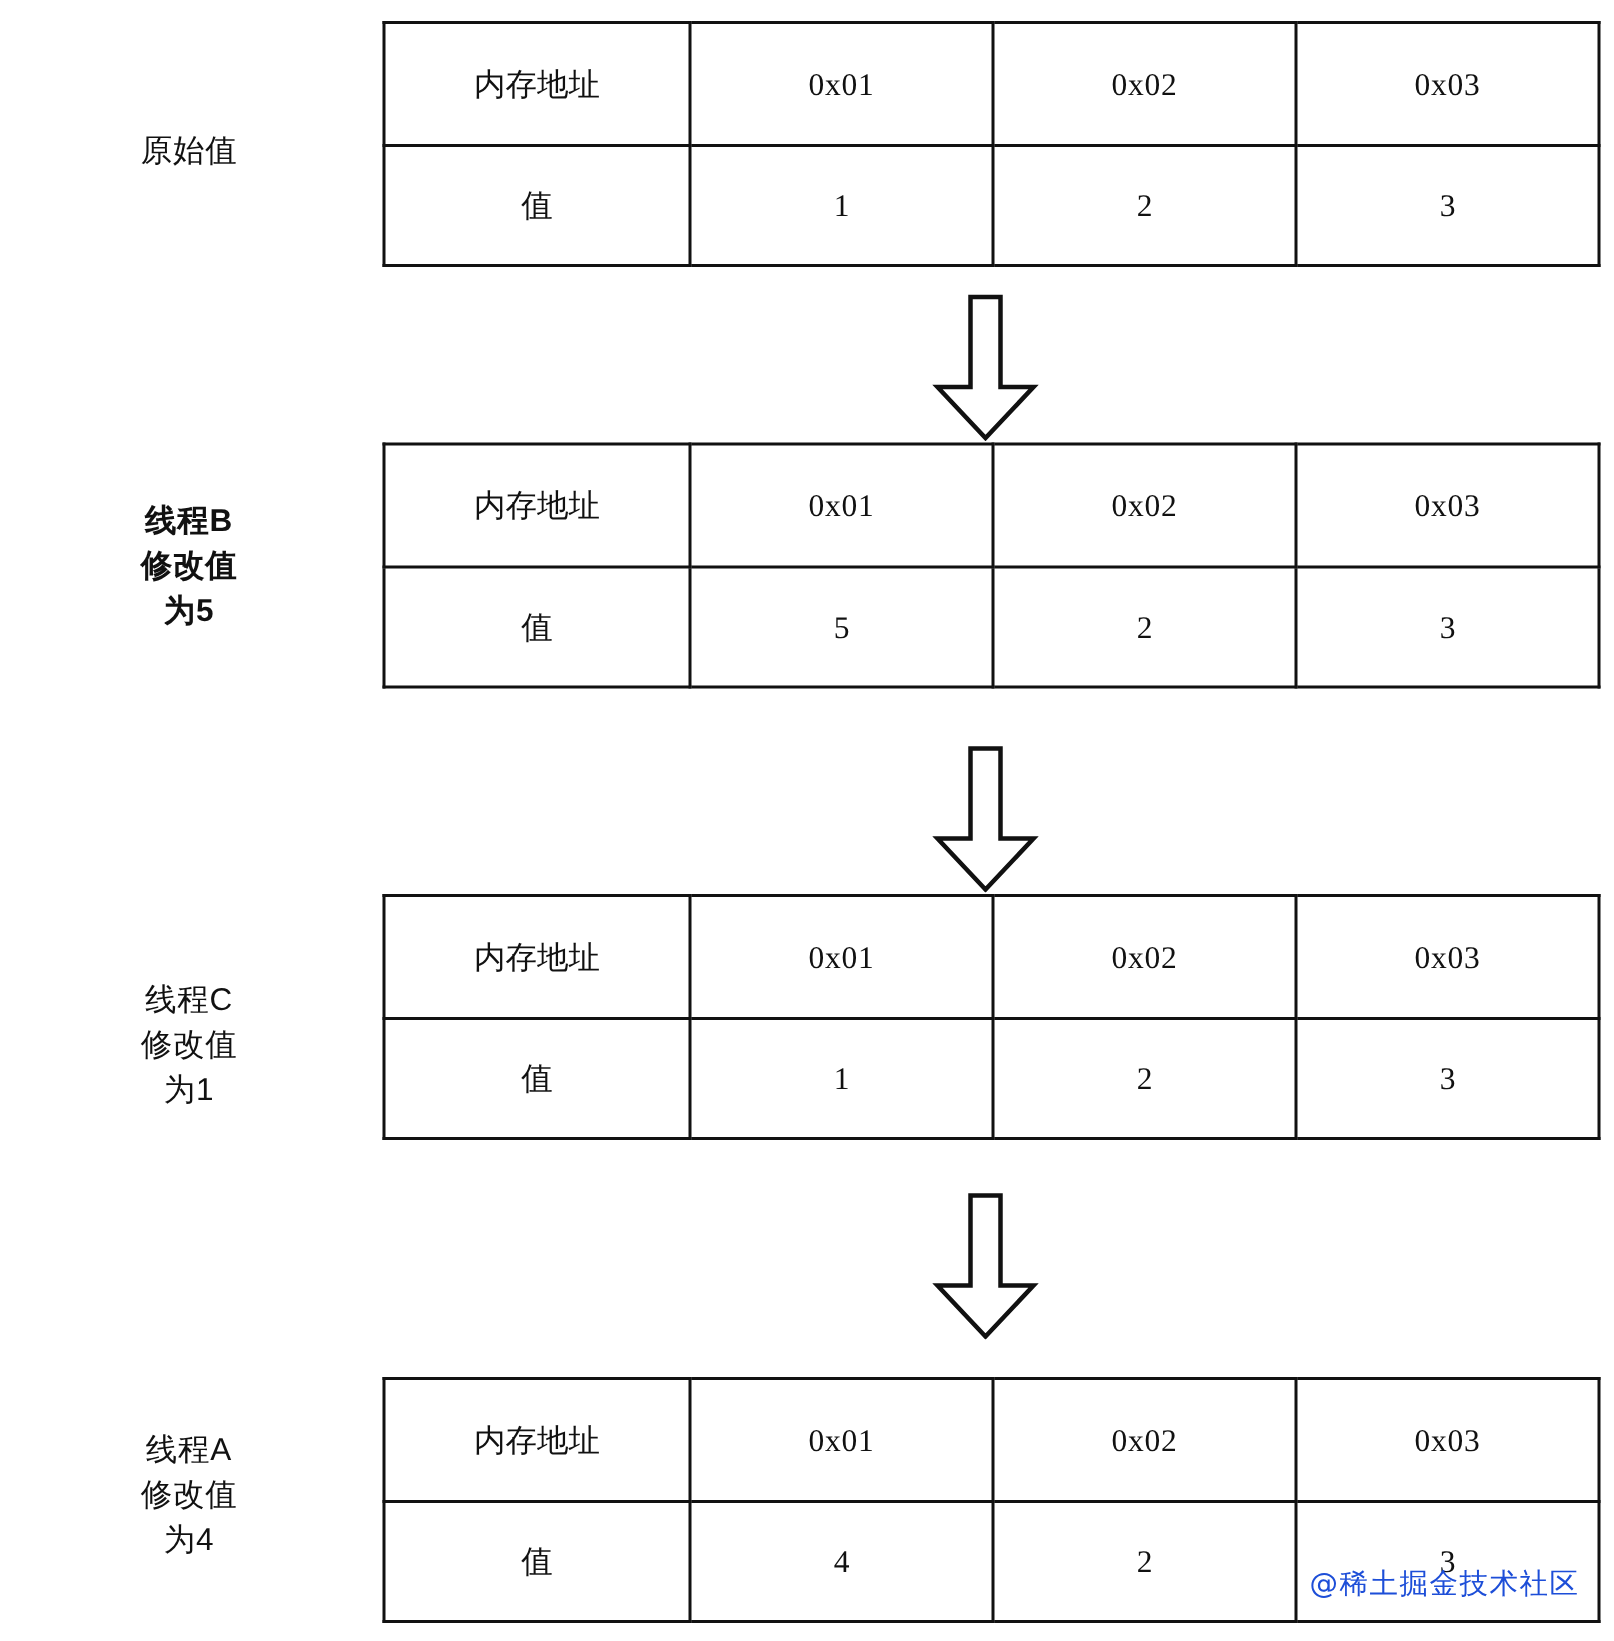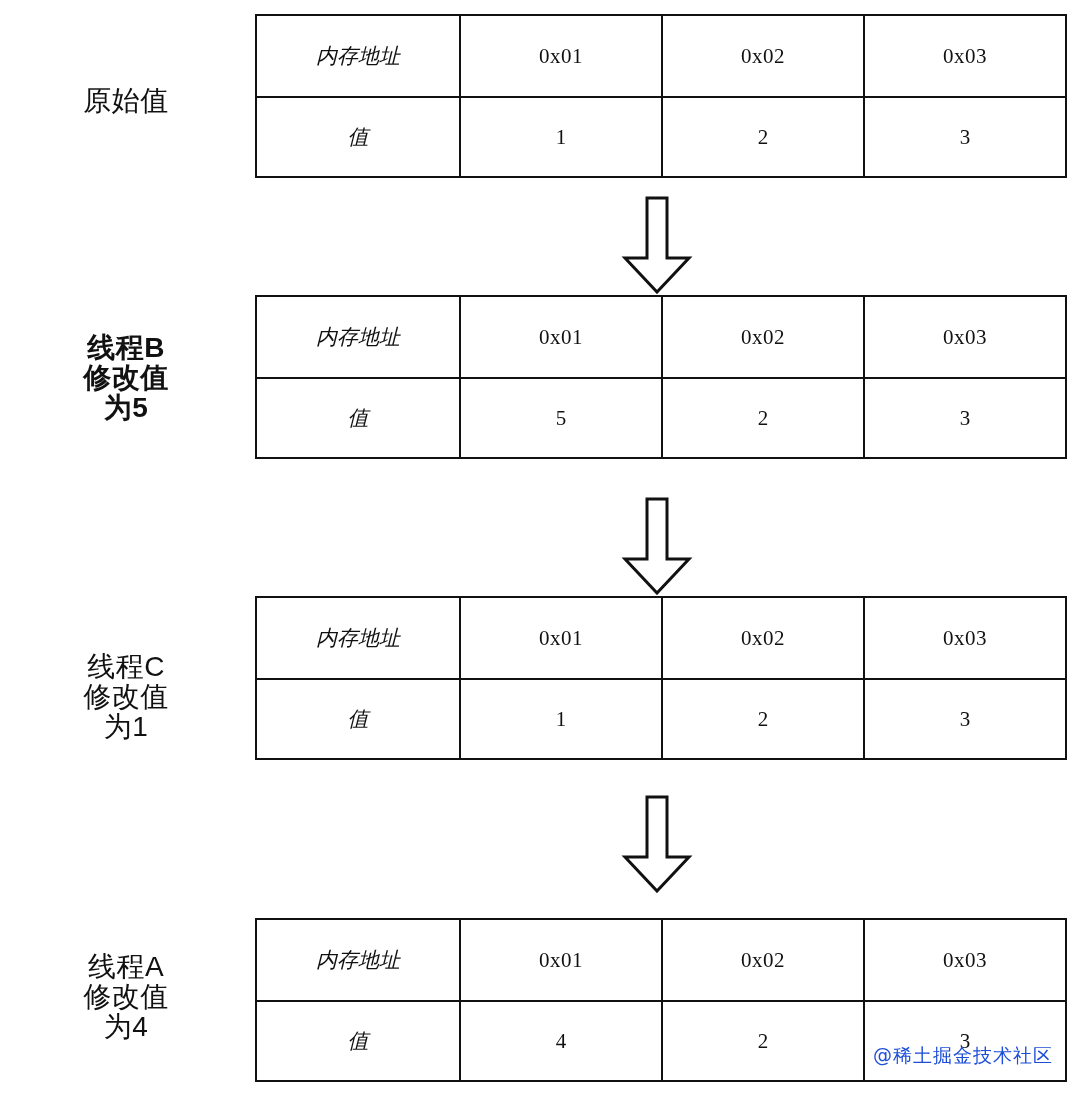--- a/index.html
+++ b/index.html
@@ -28,21 +28,21 @@
     position: absolute;
     left: 0;
     width: 1076px;
   }
 
   .stage-label {
     position: absolute;
     left: 8px;
     width: 236px;
     text-align: center;
-    font-size: 28px;
+    font-size: 21px;
     line-height: 30px;
     letter-spacing: 0.5px;
     color: #111111;
     white-space: pre-line;
   }
 
   
   .mem-table {
     position: absolute;
     left: 255px;
@@ -53,21 +53,21 @@
   }
   .mem-table td {
     border: 2.5px solid #111111;
     text-align: center;
     vertical-align: middle;
     font-size: 21px;
     color: #111111;
     padding: 0;
     background: #ffffff;
   }
-  .mem-table td.c0 { width: 202px; font-style: italic; }
+  .mem-table td.c0 { width: 202px; }
   .mem-table td.c1,
   .mem-table td.c2,
   .mem-table td.c3 { width: 200px; font-family: Liberation Serif, serif; }
 
   .mem-table tr.row-head td { height: 80px; }
   .mem-table tr.row-val  td { height: 78px; }
 
   .num-cell { font-size: 21px; }
   .addr-cell { font-size: 21px; letter-spacing: 0.5px; }
 

